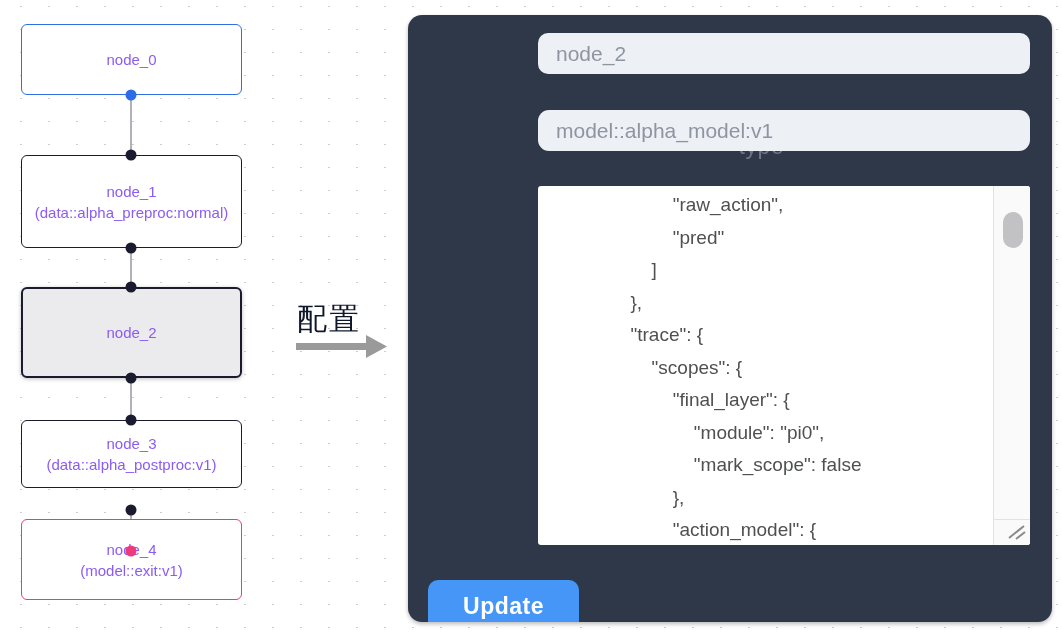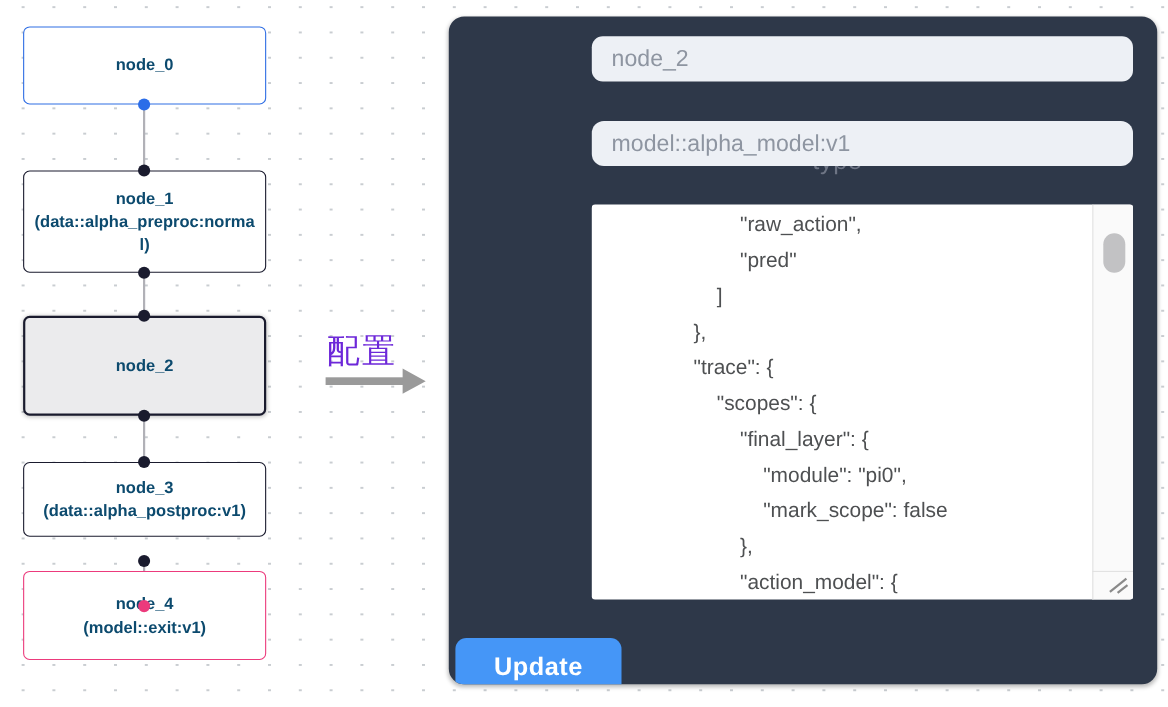--- a/index.html
+++ b/index.html
@@ -22,30 +22,30 @@
   
   .edge{position:absolute; left:130px; width:2px; background:var(--edge);}
   .handle{position:absolute; width:11px; height:11px; border-radius:50%;
           background:var(--handle-default); transform:translate(-50%,-50%); left:131px; z-index:3;}
   .handle.src{background:var(--handle-input);}
   .handle.out{background:var(--handle-output);}
   .node{
     position:absolute; left:21px; width:221px; background:#fff;
     border:1.6px solid var(--node-border-default); border-radius:6px;
     display:flex; flex-direction:column; align-items:center; justify-content:center;
-    text-align:center; font-size:15px; line-height:21px; color:#0c4a6e;
-    padding:2px 8px; z-index:2;font-weight:bold;
+    text-align:center; font-size:15px; line-height:21px; color:#8b5cf6;
+    padding:2px 8px; z-index:2;
   }
   .node .ntype{word-break:break-all;}
   .node.input{border-color:var(--node-border-input);}
   .node.output{border-color:var(--node-border-output);}
   .node.selected{background:var(--node-selected-bg); border-width:2px;
                  box-shadow:0 1px 4px rgba(0,0,0,.25);}
   
-  .anno-label{position:absolute; left:297px; top:299px; font-size:30px; color:#6d28d9;
+  .anno-label{position:absolute; left:297px; top:299px; font-size:30px; color:#0f172a;
               letter-spacing:2px; z-index:2;}
   .anno-arrow{position:absolute; left:294px; top:331px; z-index:2;}
   
   .panel{
     position:absolute; left:408px; top:15px; width:644px; height:607px;
     background:var(--panel-bg); border-radius:14px; overflow:hidden;
     box-shadow:0 2px 4px rgba(0,0,0,.28); z-index:5;
   }
   .flabel{position:absolute; left:0; width:510px; text-align:right; padding-right:0;
           color:var(--label-text); font-size:23px; letter-spacing:.5px;}
@@ -78,21 +78,21 @@
   .cfg-thumb{
     position:absolute; right:7px; top:26px; width:20px; height:36px;
     background:#c2c2c4; border-radius:10px;
   }
   .cfg-corner{
     position:absolute; right:0; bottom:0; width:37px; height:26px;
     background:#fafafa; border-left:1px solid #e2e2e2; border-top:1px solid #e2e2e2;
   }
   .cfg-resize{position:absolute; right:3px; bottom:3px;}
   .update-btn{
-    position:absolute; left:6px; top:565px; width:151px; height:52px;
+    position:absolute; left:20px; top:565px; width:151px; height:52px;
     background:var(--accent-button); border:none; border-radius:10px;
     color:#fff; font-size:23px; font-weight:bold; letter-spacing:.5px;
     font-family:"Liberation Sans","DejaVu Sans",sans-serif; cursor:pointer;
   }
 </style>
 </head>
 <body>
 
 <div>
 

